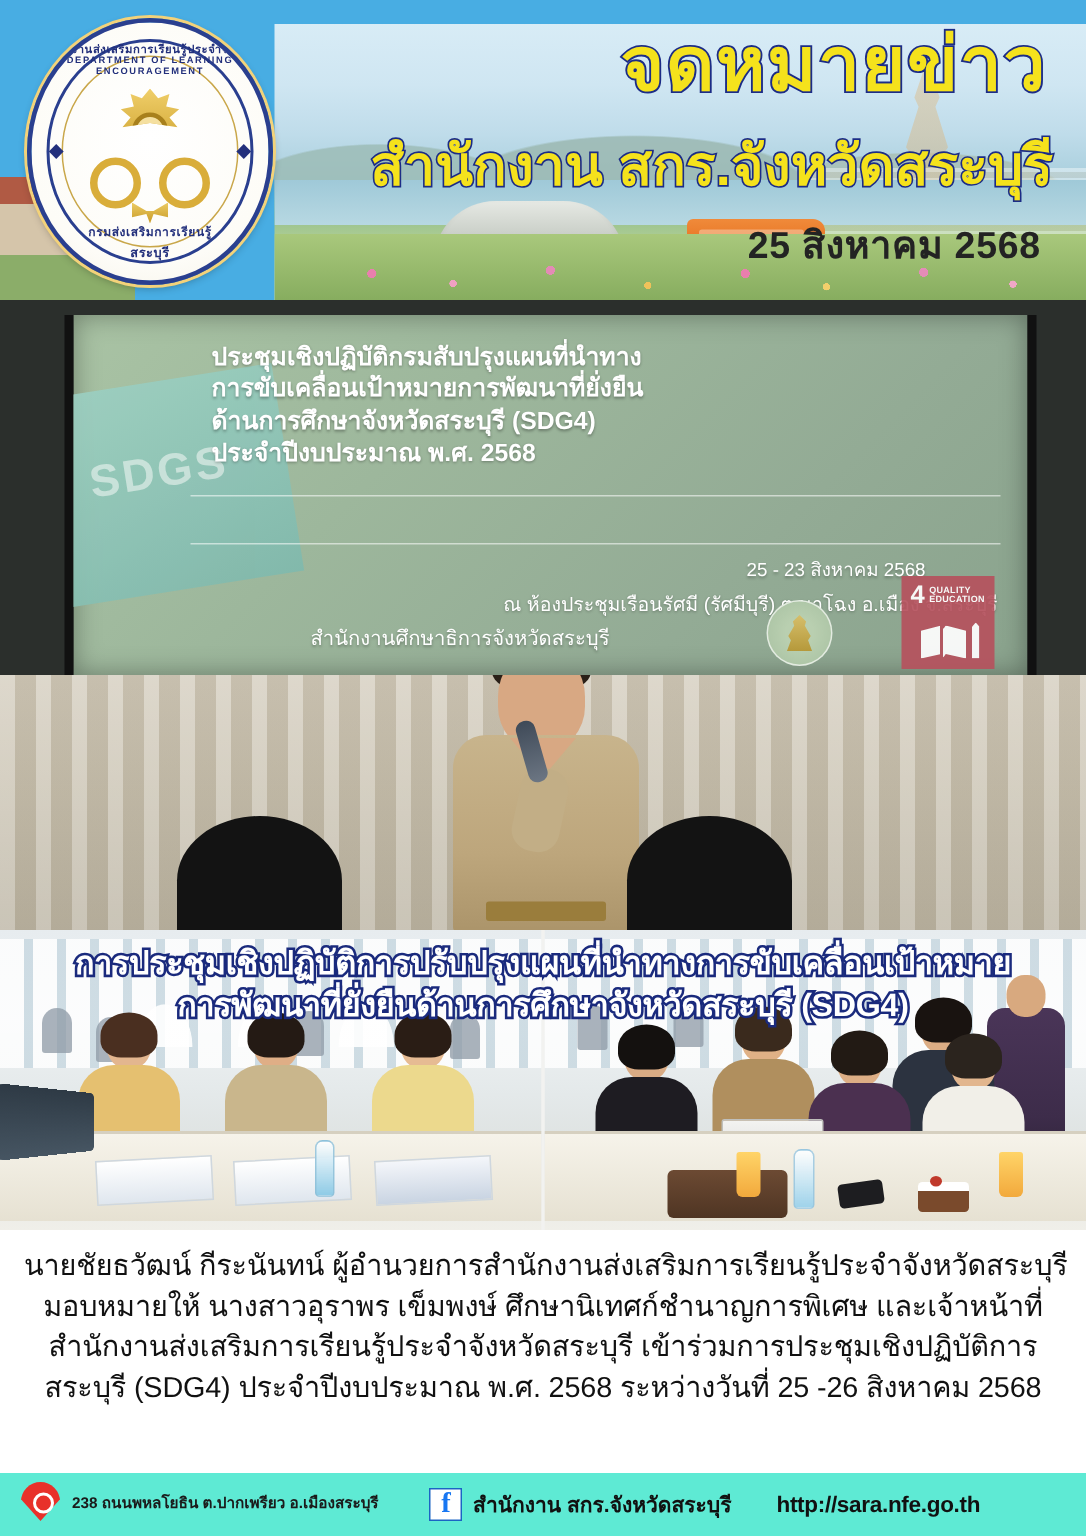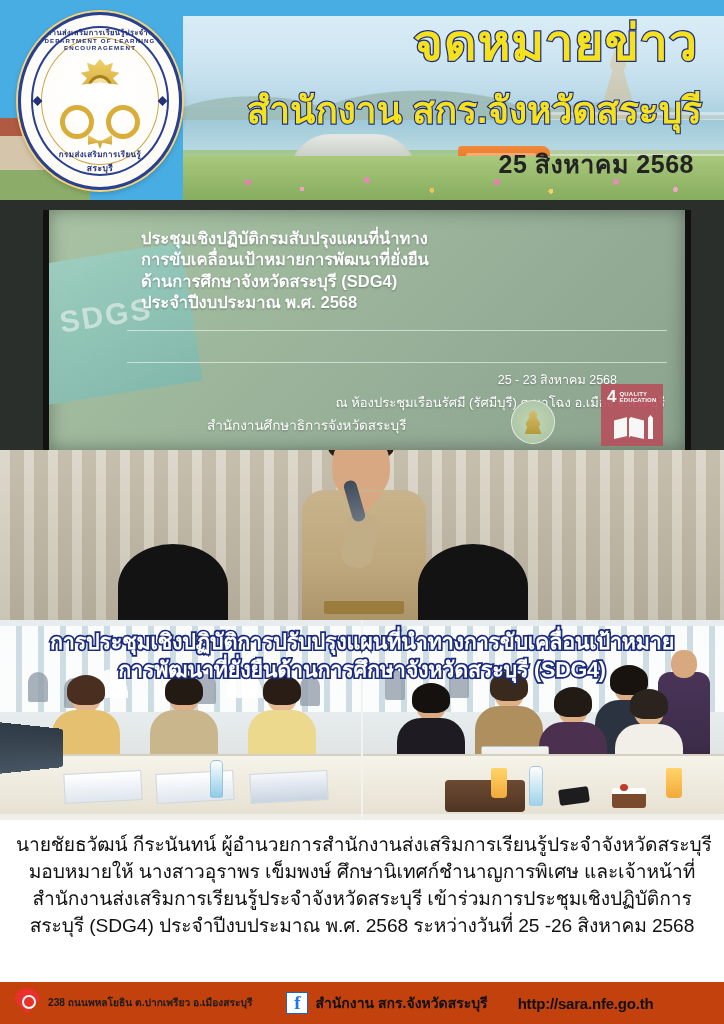--- a/index.html
+++ b/index.html
@@ -753,21 +753,21 @@
     letter-spacing: -.1px;
   }
 
   
   .footer {
     position: absolute;
     left: 0;
     bottom: 0;
     width: 724px;
     height: 44px;
-    background: #c2410c;
+    background: #5eead4;
     border-top: 2px solid #ffffff;
     display: flex;
     align-items: center;
     padding: 0 14px;
   }
   .pin-icon {
     position: relative;
     width: 26px; height: 32px;
     flex: 0 0 26px;
     margin-right: 8px;

